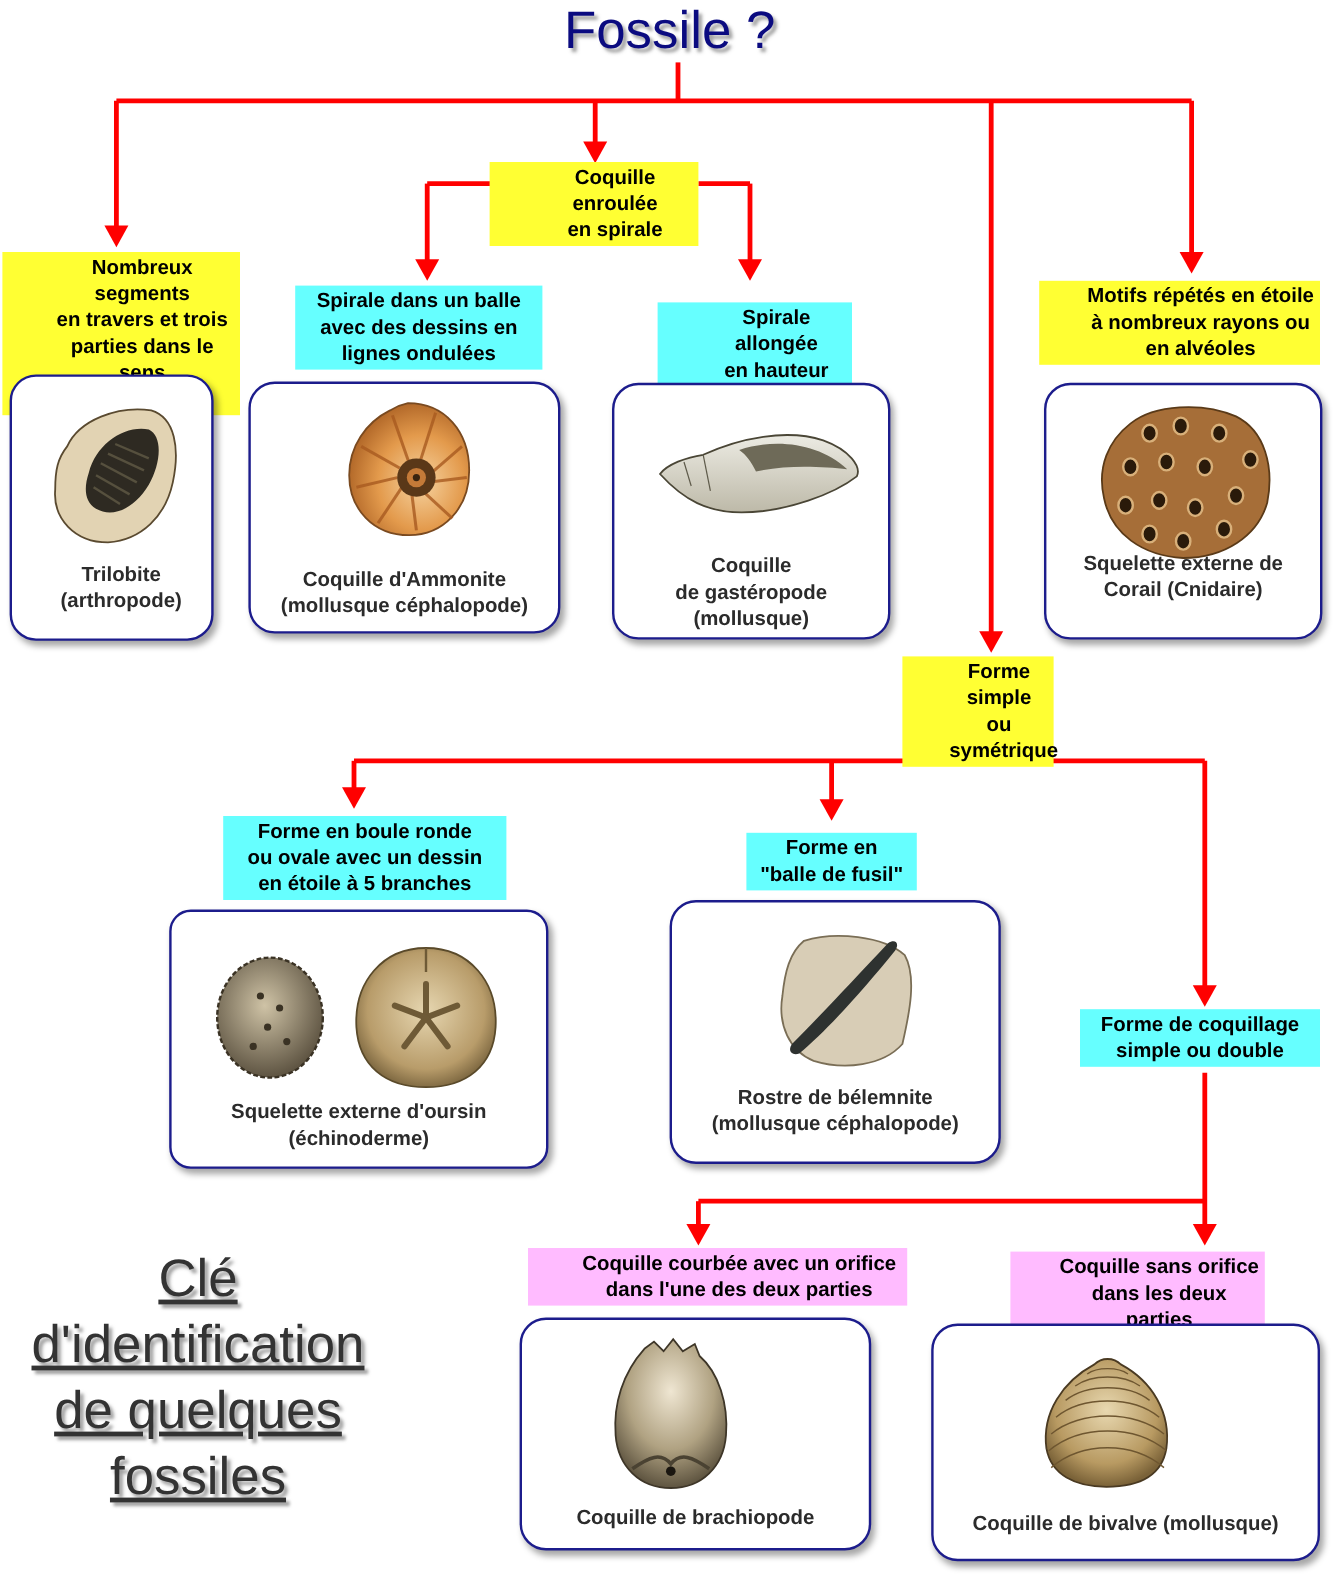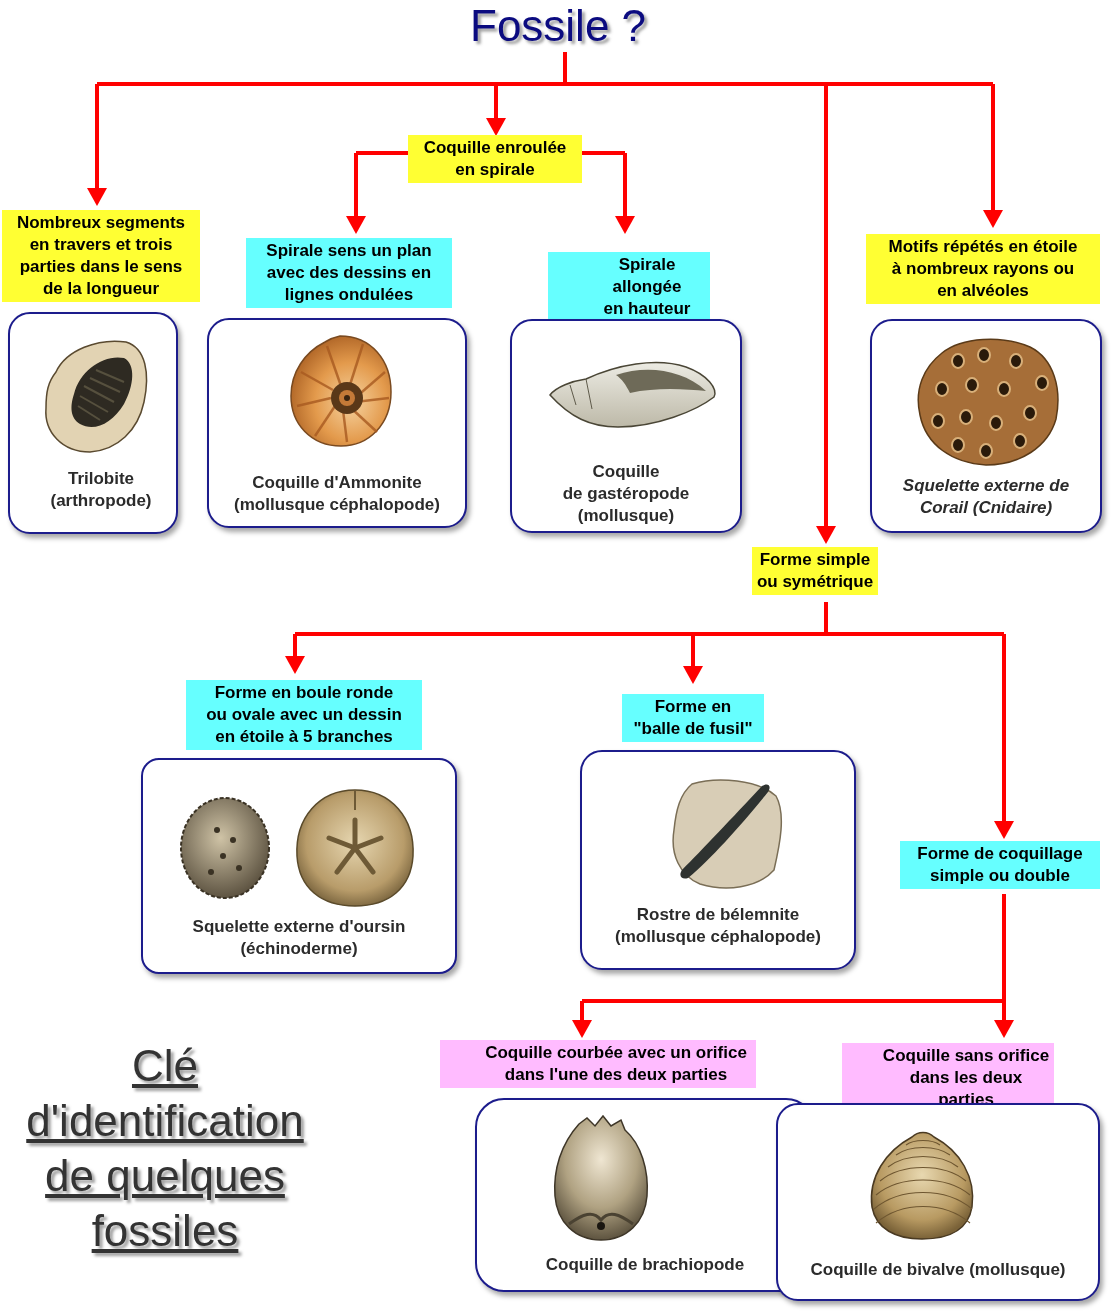--- a/index.html
+++ b/index.html
@@ -3,21 +3,21 @@
 <meta charset="utf-8">
 <style>
   html, body { margin:0; padding:0; background:#ffffff; }
   body { width:1116px; height:1315px; position:relative; overflow:hidden;
          font-family:"Liberation Sans", sans-serif; }
   #connectors { position:absolute; left:0; top:0; width:1116px; height:1315px; }
   .title { position:absolute; left:470px; top:0px; font-size:44px; color:#0b0b80;
            text-shadow:3px 3px 3px rgba(80,80,80,0.55); white-space:nowrap; line-height:52px; }
   .label { position:absolute; font-weight:bold; font-size:17px; line-height:22px; color:#000;
            text-align:center; padding:2px 4px; box-sizing:border-box; }
-  .yellow { background:#ffff33; }
+  .yellow { background:#ffff33;padding-left:39px; }
   .cyan { background:#66ffff; }
   .pink { background:#ffbbff;padding-left:40px; }
   .card { position:absolute; border:2px solid #1c1c8c; border-radius:22px; background:#fff;
           box-shadow:3px 4px 5px rgba(0,0,0,0.35); box-sizing:border-box; }
   .card .cap { position:absolute; left:0; right:0; text-align:center; font-weight:bold;
                font-size:17px; line-height:22px; color:#2b2b2b; }
   .fossil { position:absolute; }
   .key-title { position:absolute; left:10px; top:1038px; width:310px; text-align:center;
                font-size:44px; line-height:55px; color:#333;
                text-shadow:3px 3px 3px rgba(80,80,80,0.55); }
@@ -78,21 +78,21 @@
   <div>parties dans le sens</div>
   <div>de la longueur</div>
 </div>
 
 <div class="label yellow" style="left:408px;top:135px;width:174px;">
   <div>Coquille enroulée</div>
   <div>en spirale</div>
 </div>
 
 <div class="label cyan" style="left:246px;top:238px;width:206px;">
-  <div>Spirale sens un plan</div>
+  <div>Spirale dans un balle</div>
   <div>avec des dessins en</div>
   <div>lignes ondulées</div>
 </div>
 
 <div class="label cyan" style="left:548px;top:252px;width:162px;padding-left:40px;">
   <div>Spirale allongée</div>
   <div>en hauteur</div>
 </div>
 
 <div class="label yellow" style="left:866px;top:234px;width:234px;">
@@ -216,21 +216,21 @@
       <ellipse cx="92" cy="56" rx="6" ry="7"></ellipse>
         <ellipse cx="118" cy="80" rx="6" ry="7"></ellipse>
       <ellipse cx="26" cy="88" rx="6" ry="7"></ellipse>
         <ellipse cx="54" cy="84" rx="6" ry="7"></ellipse>
       <ellipse cx="84" cy="90" rx="6" ry="7"></ellipse>
         <ellipse cx="108" cy="108" rx="6" ry="7"></ellipse>
       <ellipse cx="46" cy="112" rx="6" ry="7"></ellipse>
         <ellipse cx="74" cy="118" rx="6" ry="7"></ellipse>
     </g>
   </svg>
-  <div class="cap" style="top:154px;font-style:italic;">
+  <div class="cap" style="top:138px;">
     <div>Squelette externe de</div>
     <div>Corail (Cnidaire)</div>
   </div>
 </div>
 
 <div class="card" style="left:141px;top:758px;width:316px;height:216px;border-radius:18px;">
   <svg class="fossil" style="left:34px;top:20px;" width="250" height="130" viewBox="0 0 250 130">
     <defs>
       <radialGradient id="urg1" cx="0.45" cy="0.4" r="0.6">
         <stop offset="0" stop-color="#cfc3a6"></stop>
@@ -259,32 +259,32 @@
         <line x1="178" y1="68" x2="160" y2="92"></line>
       <line x1="178" y1="68" x2="152" y2="58"></line>
     </g>
   </svg>
   <div class="cap" style="top:156px;">
     <div>Squelette externe d'oursin</div>
     <div>(échinoderme)</div>
   </div>
 </div>
 
-<div class="card" style="left:580px;top:750px;width:276px;height:220px;">
+<div class="card" style="left:558px;top:750px;width:276px;height:220px;">
   <svg class="fossil" style="left:80px;top:22px;" width="130" height="120" viewBox="0 0 130 120">
     <path d="M30,10 C56,2 96,6 114,22 C124,40 118,70 112,96 C96,114 64,118 38,110 C18,102 8,80 12,56 C14,36 18,20 30,10 Z" fill="#d8cdb6" stroke="#7a6e56" stroke-width="1.5"></path>
     <path d="M20,96 C40,76 70,44 100,12 C106,8 110,12 106,18 C80,50 50,84 26,104 C20,106 16,102 20,96 Z" fill="#2e3230"></path>
   </svg>
   <div class="cap" style="top:152px;">
     <div>Rostre de bélemnite</div>
     <div>(mollusque céphalopode)</div>
   </div>
 </div>
 
-<div class="card" style="left:475px;top:1098px;width:340px;height:194px;border-radius:29px;">
+<div class="card" style="left:433px;top:1098px;width:293px;height:194px;">
   <svg class="fossil" style="left:72px;top:14px;" width="104" height="130" viewBox="0 0 104 130">
     <defs>
       <radialGradient id="brg" cx="0.5" cy="0.35" r="0.65">
         <stop offset="0" stop-color="#efe6d2"></stop>
           <stop offset="0.6" stop-color="#b0a282"></stop>
           <stop offset="1" stop-color="#5e5440"></stop>
       </radialGradient>
     </defs>
     <path d="M30,10 L38,4 L46,12 L54,2 L62,12 L72,6 L76,16 C92,30 100,56 98,82 C96,108 78,126 52,126 C26,126 8,108 6,82 C4,56 12,30 30,10 Z" fill="url(#brg)" stroke="#3e3628" stroke-width="1.5"></path>
     <path d="M20,110 C34,100 44,96 52,106 C60,96 70,100 84,110" stroke="#4a4232" stroke-width="3" fill="none"></path>

